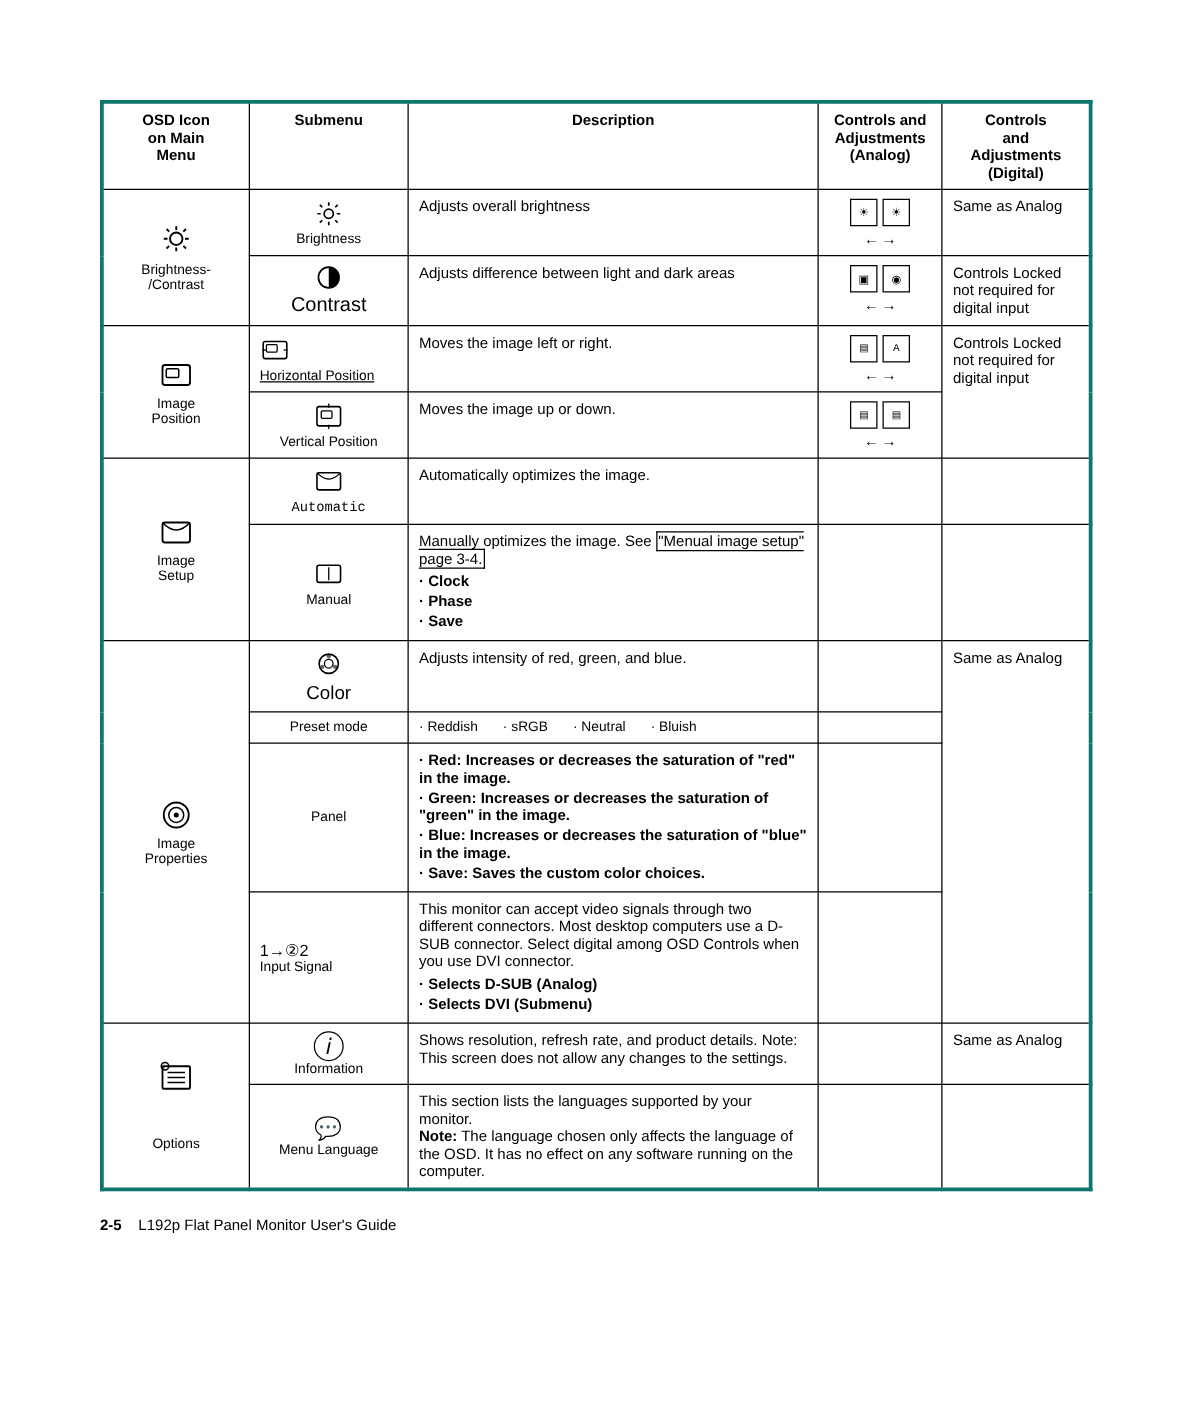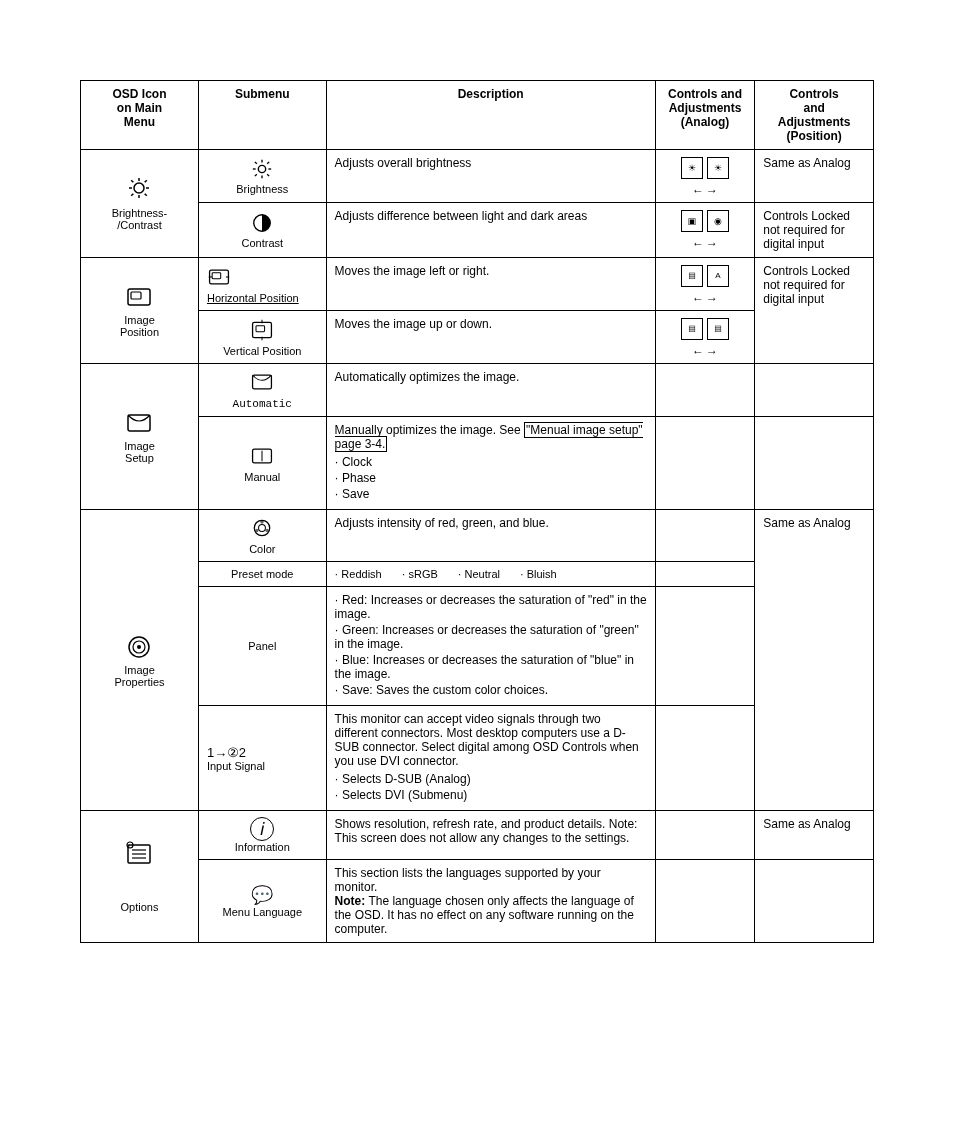--- a/index.html
+++ b/index.html
@@ -12,21 +12,21 @@
       min-height: 1135px;
       padding: 20px;
     }
     .page-container {
       width: 100%;
       padding: 60px 60px 40px 60px;
     }
     table {
       width: 100%;
       border-collapse: collapse;
-      border: 1px solid #0f766e;
+      border: 3px solid #0f766e;
     }
     th, td {
       border: 1px solid #000;
       padding: 6px 8px;
       vertical-align: top;
     }
     th {
       font-weight: bold;
       font-size: 12px;
       background: #fff;
@@ -42,21 +42,21 @@
       border: 1px solid #000;
       width: 22px;
       height: 22px;
       text-align: center;
       line-height: 20px;
       font-size: 10px;
       margin: 1px;
     }
     .bullet-list { list-style: none; padding: 0; }
     .bullet-list li::before { content: "· "; }
-    .bullet-list li { margin-bottom: 2px; }
+    .bullet-list li { margin-bottom: 2px; font-weight: bold; }
 
     .footer { margin-top: 20px; font-size: 12px; }
 
     
     .icon-svg { width: 24px; height: 24px; }
 
     .preset-row { display: flex; gap: 20px; flex-wrap: wrap; font-size: 11px; }
     .preset-item::before { content: "· "; }
   </style>
 </head>
@@ -82,21 +82,21 @@
         <th>Description</th>
         <th>
           <span>Controls and</span><br>
           <span>Adjustments</span><br>
           <span>(Analog)</span>
         </th>
         <th>
           <span>Controls</span><br>
           <span>and</span><br>
           <span>Adjustments</span><br>
-          <span>(Position)</span>
+          <span>(Digital)</span>
         </th>
       </tr>
     </thead>
     <tbody>
 
       <tr>
         <td rowspan="2" style="text-align:center; vertical-align:middle;">
           <svg class="icon-svg" viewBox="0 0 24 24">
             <circle cx="12" cy="12" r="5" fill="none" stroke="#000" stroke-width="1.5"></circle>
             <line x1="12" y1="2" x2="12" y2="5" stroke="#000" stroke-width="1.5"></line>
@@ -141,21 +141,21 @@
           </div>
         </td>
         <td>Same as Analog</td>
       </tr>
       <tr>
         <td style="text-align:center; vertical-align:middle;">
           <svg width="22" height="22" viewBox="0 0 24 24">
             <circle cx="12" cy="12" r="9" fill="none" stroke="#000" stroke-width="1.5"></circle>
             <path d="M12 3 A9 9 0 0 1 12 21 Z" fill="#000"></path>
           </svg>
-          <div style="font-size:11px;">Contrast</div>
+          <div style="font-size:16px;">Contrast</div>
         </td>
         <td>Adjusts difference between light and dark areas</td>
         <td>
           <div style="display:flex; flex-direction:column; gap:2px; align-items:center;">
             <div style="display:flex; gap:2px;">
               <div class="ctrl-box" style="font-size:9px;">▣</div>
               <div class="ctrl-box" style="font-size:9px;">◉</div>
             </div>
             <div style="display:flex; gap:2px;">
               <span>←</span>
@@ -286,21 +286,21 @@
           </div>
         </td>
         <td style="text-align:center; vertical-align:middle;">
           <svg width="24" height="24" viewBox="0 0 28 28">
             <circle cx="14" cy="14" r="9" fill="none" stroke="#000" stroke-width="1.5"></circle>
             <circle cx="14" cy="14" r="4" fill="none" stroke="#000" stroke-width="1.2"></circle>
             <circle cx="14" cy="7" r="2" fill="#000" opacity="0.6"></circle>
             <circle cx="20" cy="17" r="2" fill="#000" opacity="0.6"></circle>
             <circle cx="8" cy="17" r="2" fill="#000" opacity="0.6"></circle>
           </svg>
-          <div style="font-size:11px;">Color</div>
+          <div style="font-size:15px;">Color</div>
         </td>
         <td>Adjusts intensity of red, green, and blue.</td>
         <td></td>
         <td rowspan="4">Same as Analog</td>
       </tr>
       <tr>
         <td style="vertical-align:middle; text-align:center; font-size:11px;">
           <span>Preset mode</span>
         </td>
         <td>
@@ -372,13 +372,18 @@
         <td>
           <span>This section lists the languages supported by your monitor.</span><br>
           <span><strong>Note:</strong> The language chosen only affects the language of the OSD. It has no effect on any software running on the computer.</span>
         </td>
         <td></td>
         <td></td>
       </tr>
     </tbody>
   </table>
 
+  <div class="footer">
+    <span style="font-weight:bold;">2-5</span>
+    &nbsp;&nbsp;
+    <span>L192p Flat Panel Monitor User's Guide</span>
+  </div>
 </div>
 
 </body></html>

